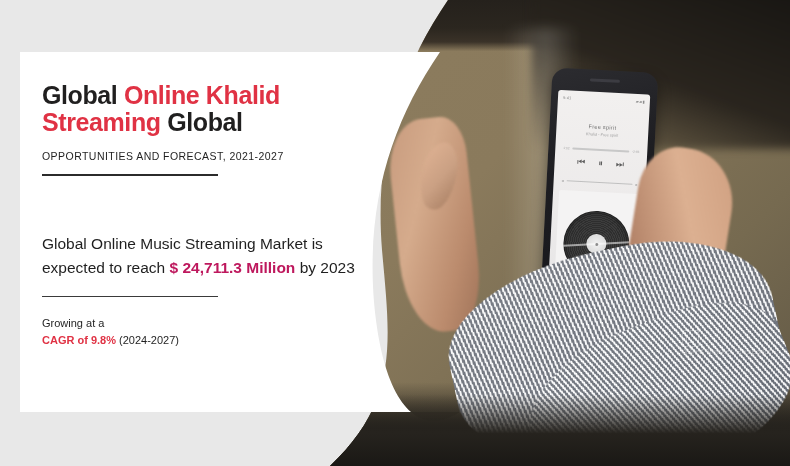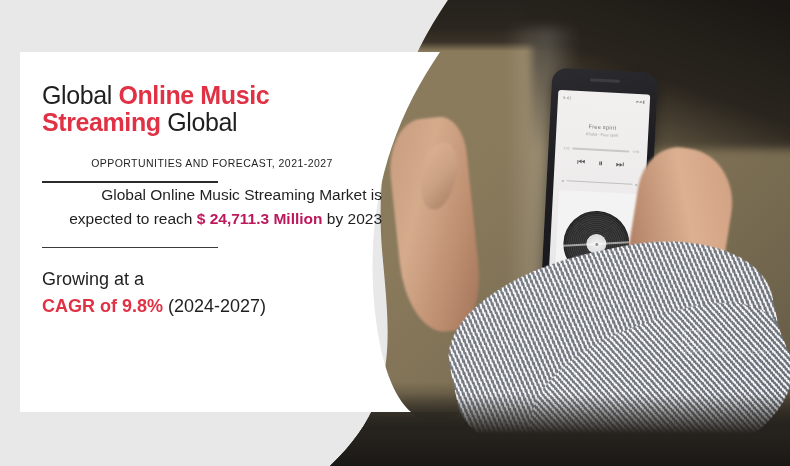--- a/index.html
+++ b/index.html
@@ -394,58 +394,57 @@
   }
   .title {
     font-size: 25px;
     line-height: 1.06;
     font-weight: bold;
     color: #201f1f;
     letter-spacing: -0.4px;
     margin: 0;
   }
   .title .hl { color: #e03244; }
-  .title .plain { font-weight: normal; margin-top: 8px; }
+  .title .plain { font-weight: bold; margin-top: 8px; }
 
   .subtitle {
-    margin-top: 22px;
+    margin-top: 15px;
     font-size: 10.5px;
     letter-spacing: 0.45px;
     color: #1f1f1f;
-    text-align: center;
   }
   .rule {
     margin-top: 12px;
     width: 176px;
     height: 1.6px;
     background: #2b2b2b;
   }
   .rule.short { width: 176px; }
 
   .body-text {
+    margin-top: 56px;
     font-size: 15.5px;
     line-height: 1.55;
     color: #1f1f1f;
-    text-align: right;
   }
   .body-text .money {
     color: #be185d;
     font-weight: bold;
   }
 
   .rule2 {
     margin-top: 16px;
     width: 176px;
     height: 1.4px;
     background: #3a3a3a;
   }
 
   .growth {
     margin-top: 18px;
-    font-size: 18px;
+    font-size: 11px;
     line-height: 1.5;
     color: #1f1f1f;
   }
   .growth .cagr {
     color: #e03244;
     font-weight: bold;
     margin-top: 28px;
   }
 </style>
 </head>
@@ -515,21 +514,21 @@
     <div class="watermark">
       <span class="wm-mark"></span><span class="wm-text">Allied Market Research</span>
     </div>
   </div>
 
   <div class="card"></div>
 
   <div class="content">
 
     <h1 class="title">
-      <span class="plain">Global </span><span class="hl">Online Music</span><br><span class="hl">Streaming</span><span class="plain"> Global</span>
+      <span class="plain">Global </span><span class="hl">Online Khalid</span><br><span class="hl">Streaming</span><span class="plain"> Global</span>
     </h1>
 
     <div class="subtitle">OPPORTUNITIES AND FORECAST, 2021-2027</div>
 
     <div class="rule short"></div>
 
     <div class="body-text">
       <span>Global Online Music Streaming Market is</span><br><span>expected to reach </span><span class="money">$ 24,711.3 Million</span><span> by 2023</span>
     </div>
 

